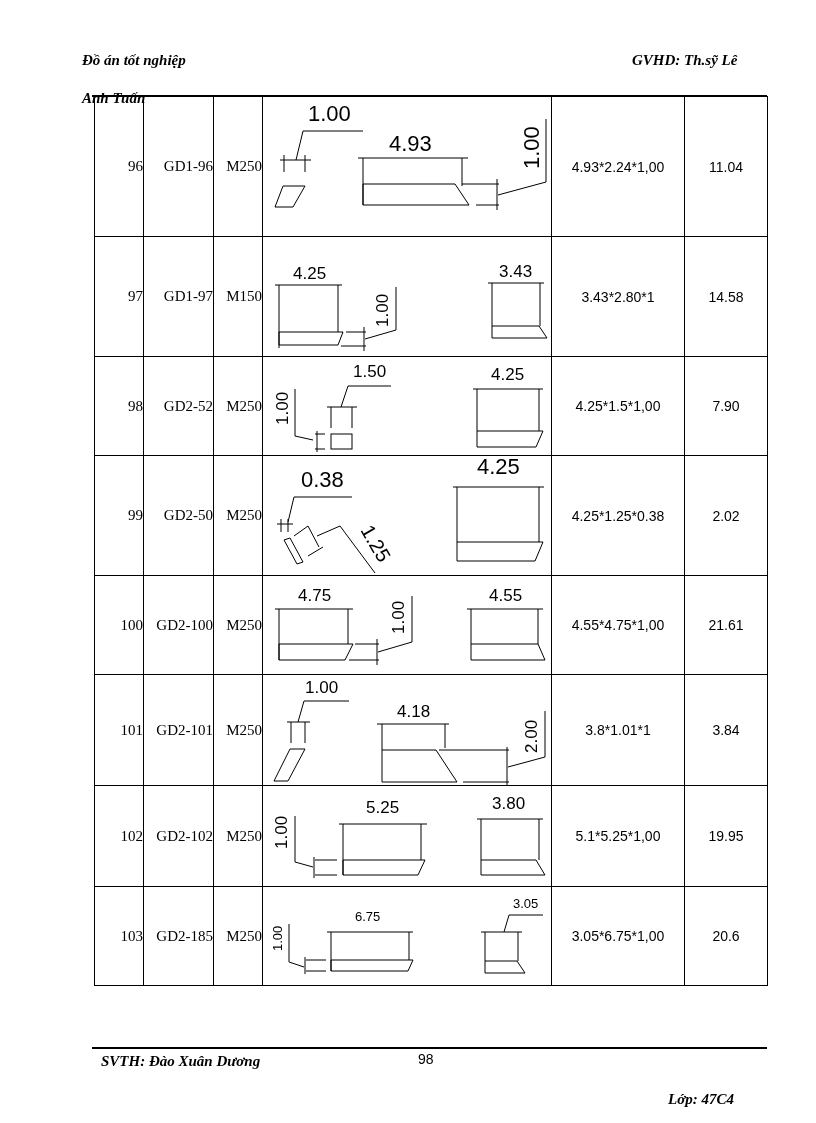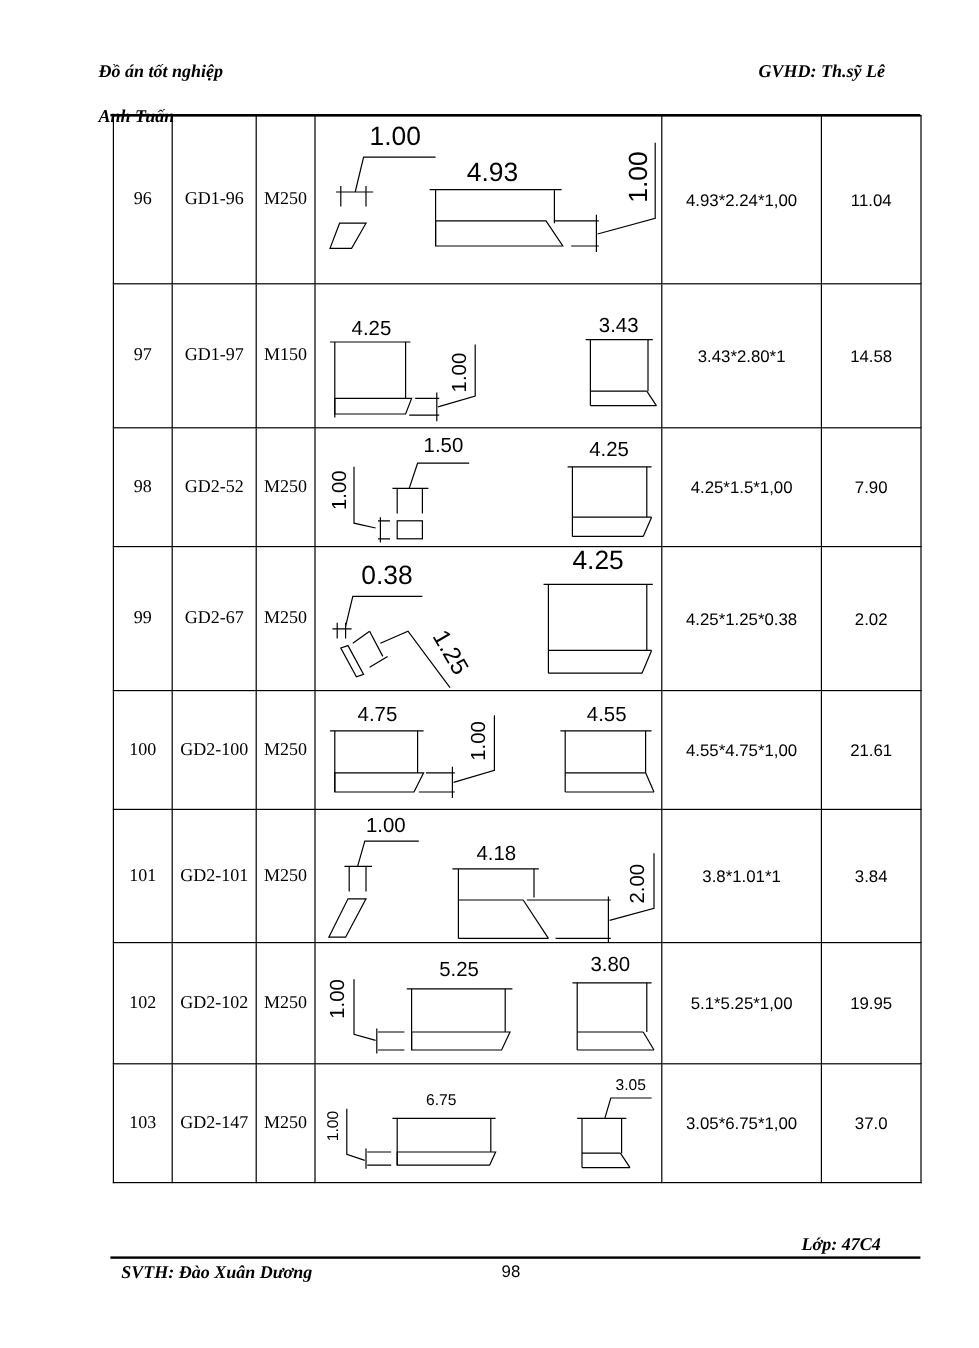--- a/index.html
+++ b/index.html
@@ -1,21 +1,21 @@
 <!DOCTYPE html>
 <html><head>
 <meta charset="utf-8">
 <style>
   html, body { margin:0; padding:0; background:#ffffff; }
   body { width:816px; height:1123px; position:relative; overflow:hidden; font-family:"Liberation Serif", serif; color:#000; }
   .hdr { position:absolute; font-style:italic; font-weight:bold; font-size:15px; }
   .hdr-rule { position:absolute; left:92px; width:675px; height:2px; background:#000; }
   table.main { position:absolute; left:94px; top:96px; border-collapse:collapse; table-layout:fixed; }
   table.main td { border:1px solid #000; text-align:center; vertical-align:middle; padding:0; font-size:14px; font-family:"Liberation Sans", sans-serif; }
-  table.main td.serif { font-family:"Liberation Serif", serif; font-size:15px; }
+  table.main td.serif { font-family:"Liberation Serif", serif; font-size:15px;text-align:right; }
   td.drw { position:relative; }
   td.drw svg { display:block; }
   .footer-rule { position:absolute; left:92px; width:675px; height:2px; background:#000; }
   .ftr { position:absolute; font-style:italic; font-weight:bold; font-size:15px; }
   .pg { position:absolute; font-size:14px; font-family:"Liberation Sans", sans-serif; }
   svg text { font-family:"Liberation Sans", sans-serif; }
 </style>
 </head>
 <body>
 
@@ -117,21 +117,21 @@
             <line x1="280" y1="74" x2="273" y2="90"></line>
             <line x1="214" y1="90" x2="273" y2="90"></line>
         </svg>
       </td>
       <td>4.25*1.5*1,00</td>
       <td>7.90</td>
     </tr>
 
     <tr style="height:119px">
       <td class="serif">99</td>
-      <td class="serif">GD2-67</td>
+      <td class="serif">GD2-50</td>
       <td class="serif">M250</td>
       <td class="drw">
         <svg width="288" height="119" stroke="#000" fill="none" stroke-width="1">
           <text x="38" y="31" font-size="22" fill="#000" stroke="none">0.38</text>
           <polyline points="89,41 31,41 25,66"></polyline>
           <line x1="14" y1="68" x2="30" y2="68"></line>
             <line x1="18" y1="63" x2="18" y2="76"></line>
             <line x1="25" y1="63" x2="25" y2="76"></line>
           <polygon points="21,84 27,82 40,106 34,108"></polygon>
           <line x1="31" y1="80" x2="45" y2="70"></line>
@@ -235,21 +235,21 @@
             <line x1="273" y1="74" x2="282" y2="89"></line>
             <line x1="218" y1="89" x2="282" y2="89"></line>
         </svg>
       </td>
       <td>5.1*5.25*1,00</td>
       <td>19.95</td>
     </tr>
 
     <tr style="height:98px">
       <td class="serif">103</td>
-      <td class="serif">GD2-147</td>
+      <td class="serif">GD2-185</td>
       <td class="serif">M250</td>
       <td class="drw">
         <svg width="288" height="98" stroke="#000" fill="none" stroke-width="1">
           <text transform="translate(19,64) rotate(-90)" font-size="13" fill="#000" stroke="none">1.00</text>
           <polyline points="26,37 26,75 41,80"></polyline>
           <line x1="43" y1="73" x2="63" y2="73"></line>
             <line x1="43" y1="84" x2="63" y2="84"></line>
             <line x1="42" y1="70" x2="42" y2="87"></line>
           <text x="92" y="34" font-size="13" fill="#000" stroke="none">6.75</text>
           <line x1="64" y1="45" x2="150" y2="45"></line>
@@ -260,21 +260,21 @@
           <polyline points="280,28 246,28 241,45"></polyline>
           <line x1="218" y1="45" x2="259" y2="45"></line>
             <line x1="222" y1="45" x2="222" y2="86"></line>
             <line x1="255" y1="45" x2="255" y2="74"></line>
           <line x1="222" y1="74" x2="254" y2="74"></line>
             <line x1="254" y1="74" x2="262" y2="86"></line>
             <line x1="222" y1="86" x2="262" y2="86"></line>
         </svg>
       </td>
       <td>3.05*6.75*1,00</td>
-      <td>37.0</td>
+      <td>20.6</td>
     </tr>
   </tbody>
 </table>
 
 <div class="footer-rule" style="top:1047px;"></div>
 <div class="ftr" style="left:82px; top:1053px;margin-left:19px;">SVTH:  Đào Xuân Dương</div>
 <div class="pg" style="left:418px; top:1051px;">98</div>
-<div class="ftr" style="left:668px; top:1030px;">Lớp: 47C4</div>
+<div class="ftr" style="left:668px; top:1091px;">Lớp: 47C4</div>
 
 </body></html>

